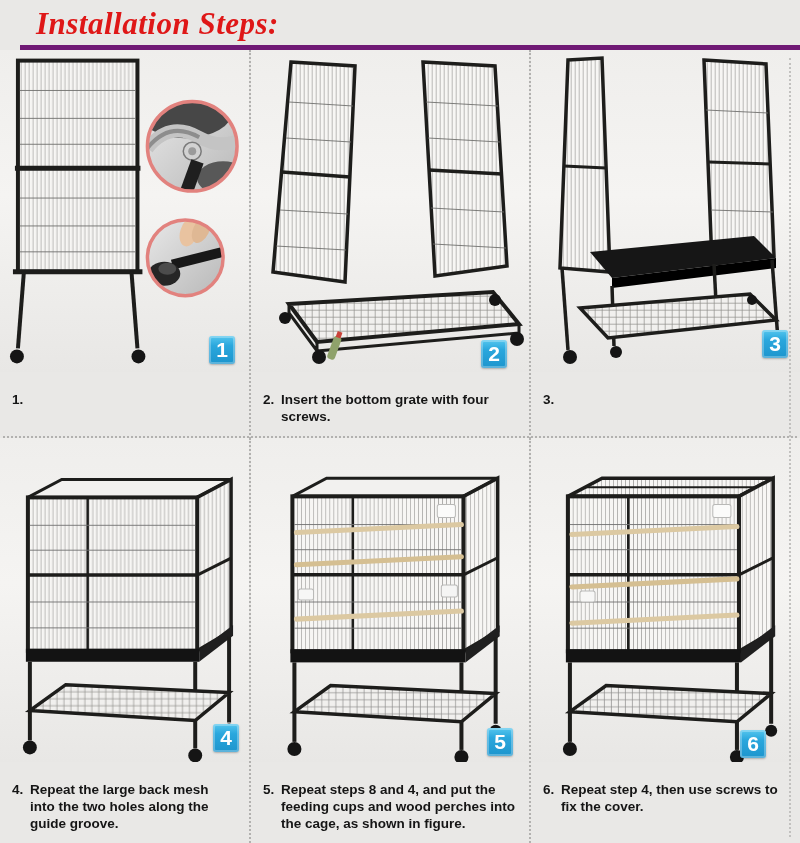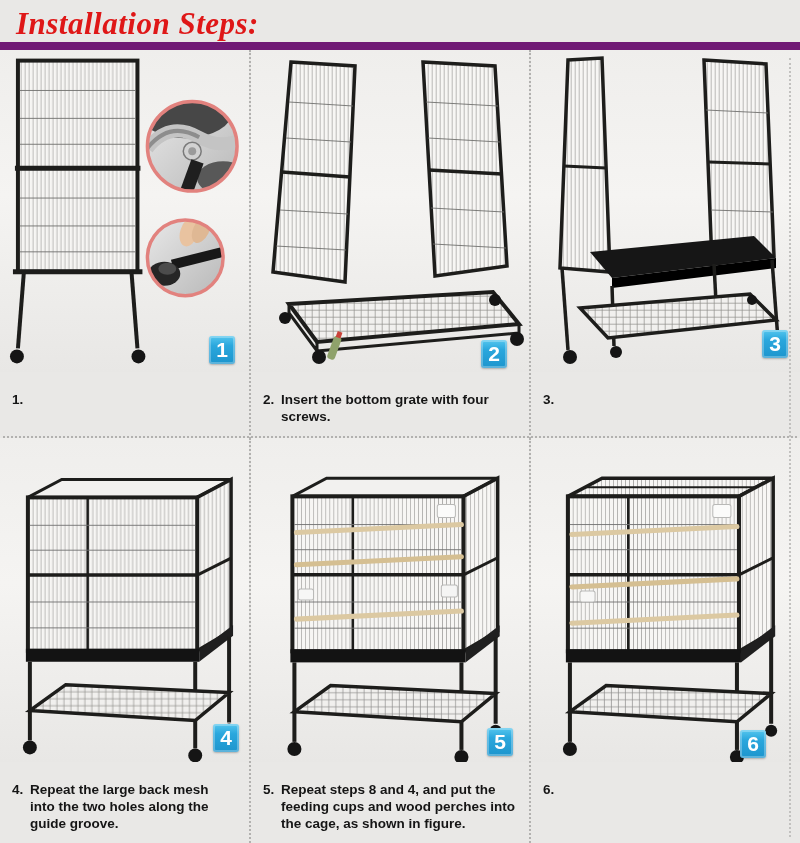--- a/index.html
+++ b/index.html
@@ -7,21 +7,22 @@
     width:800px;height:843px;overflow:hidden;
     background:#e9e8e6;
     font-family:"Liberation Sans",sans-serif;
     color:#161616;
     position:relative;
   }
   .title-bar{
     height:50px;
     padding:6px 0 0 16px;
     box-sizing:border-box;
-    border-bottom:8px solid #701a75;
+    border-bottom:5px solid #701a75;
+    margin-left:20px;
   }
   .page-title{
     font-family:"Liberation Serif",serif;
     font-style:italic;
     font-weight:bold;
     font-size:31px;
     color:#df1717;
     letter-spacing:.5px;
   }
   .row{display:grid;grid-template-columns:251px 280px 269px;}
@@ -391,17 +392,18 @@
         <g fill="#151515">
           <circle cx="30" cy="309" r="7"></circle>
             <circle cx="196" cy="317" r="7"></circle>
             <circle cx="230" cy="291" r="6"></circle>
         </g>
       </svg>
       <div class="badge" style="right:34px;bottom:4px;">6</div>
     </div>
     <p class="caption">
       <span class="marker">6.</span>
+      <span class="text">Repeat step 4, then use screws to fix the cover.</span>
     </p>
   </section>
 </div>
 
 <div class="edge-line"></div>
 
 </body></html>

